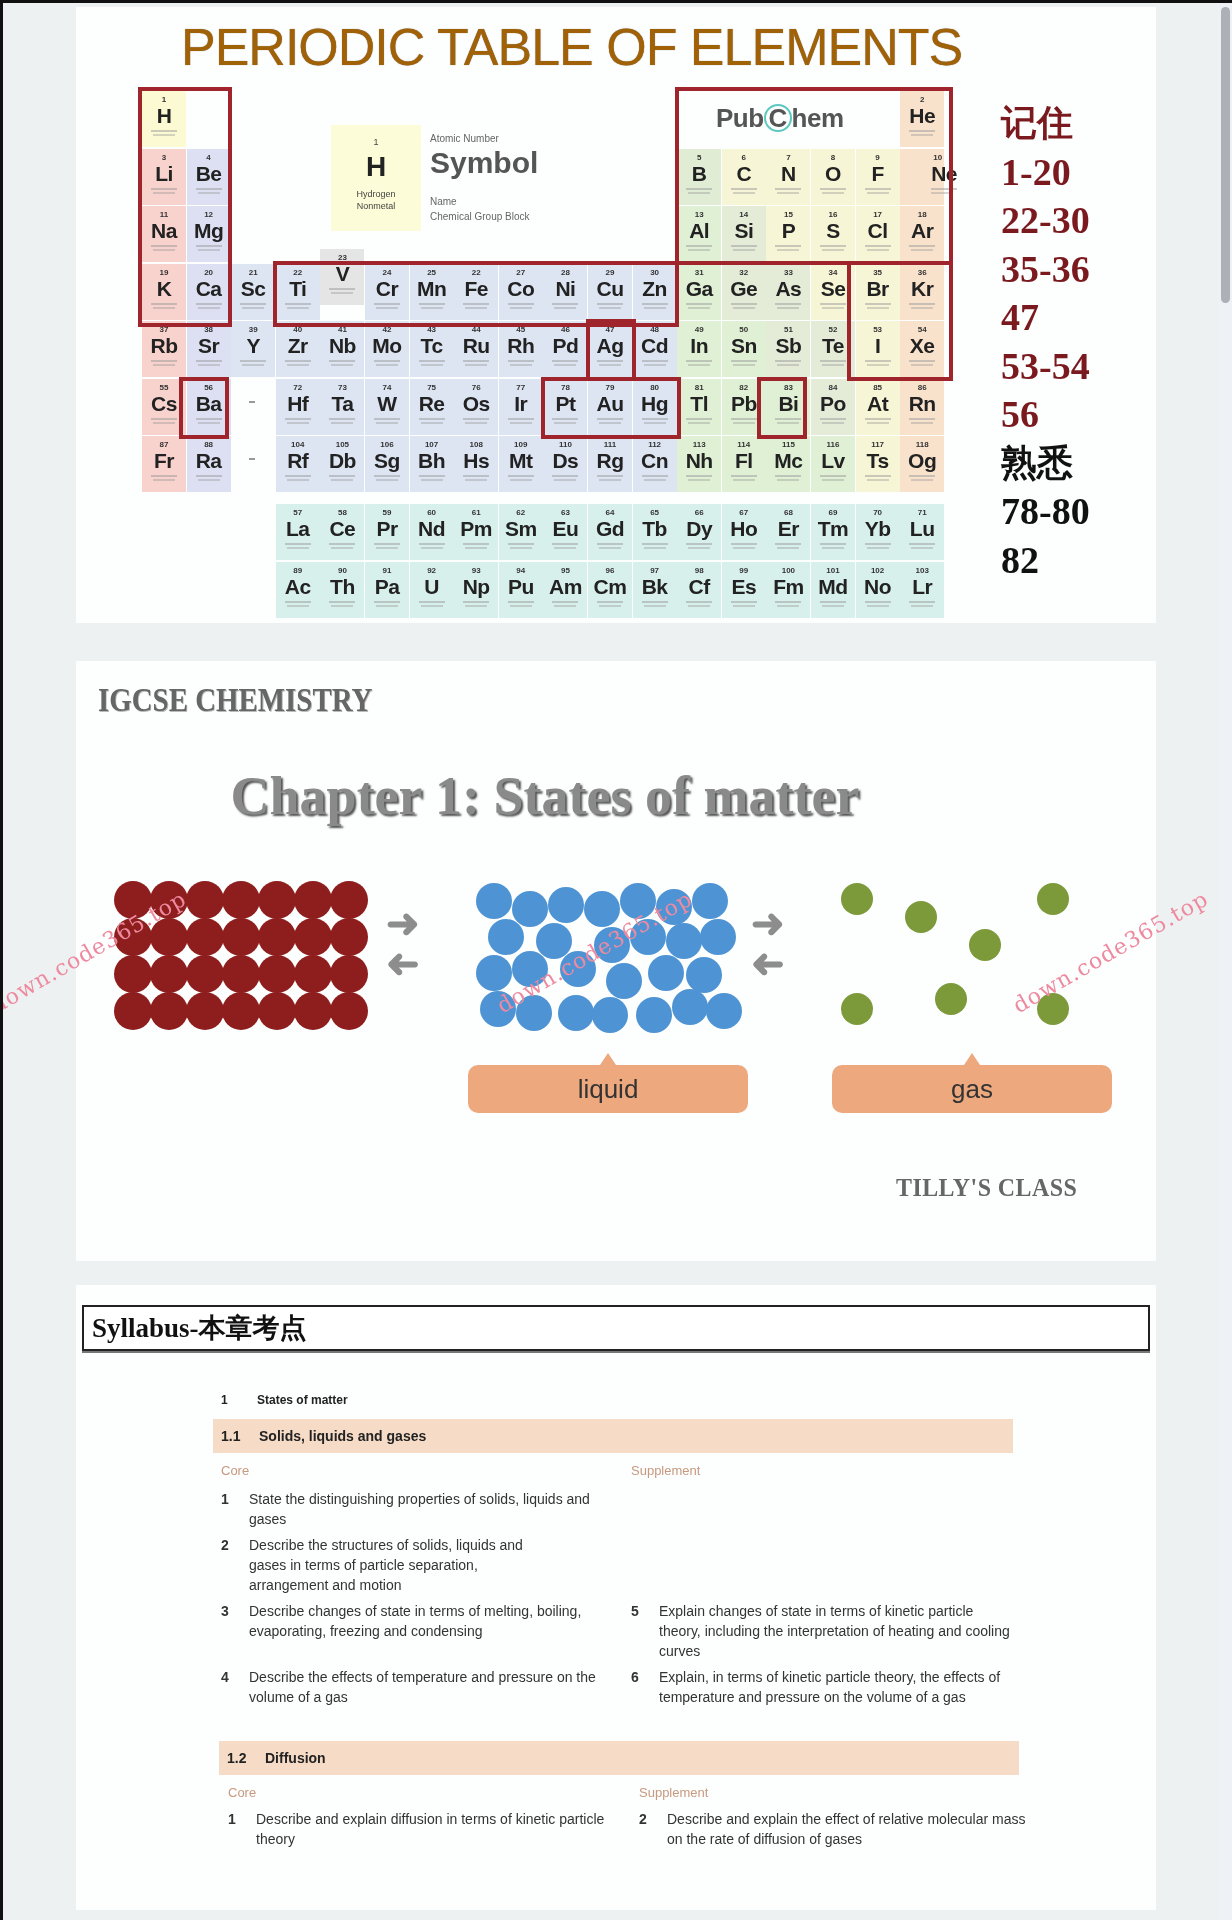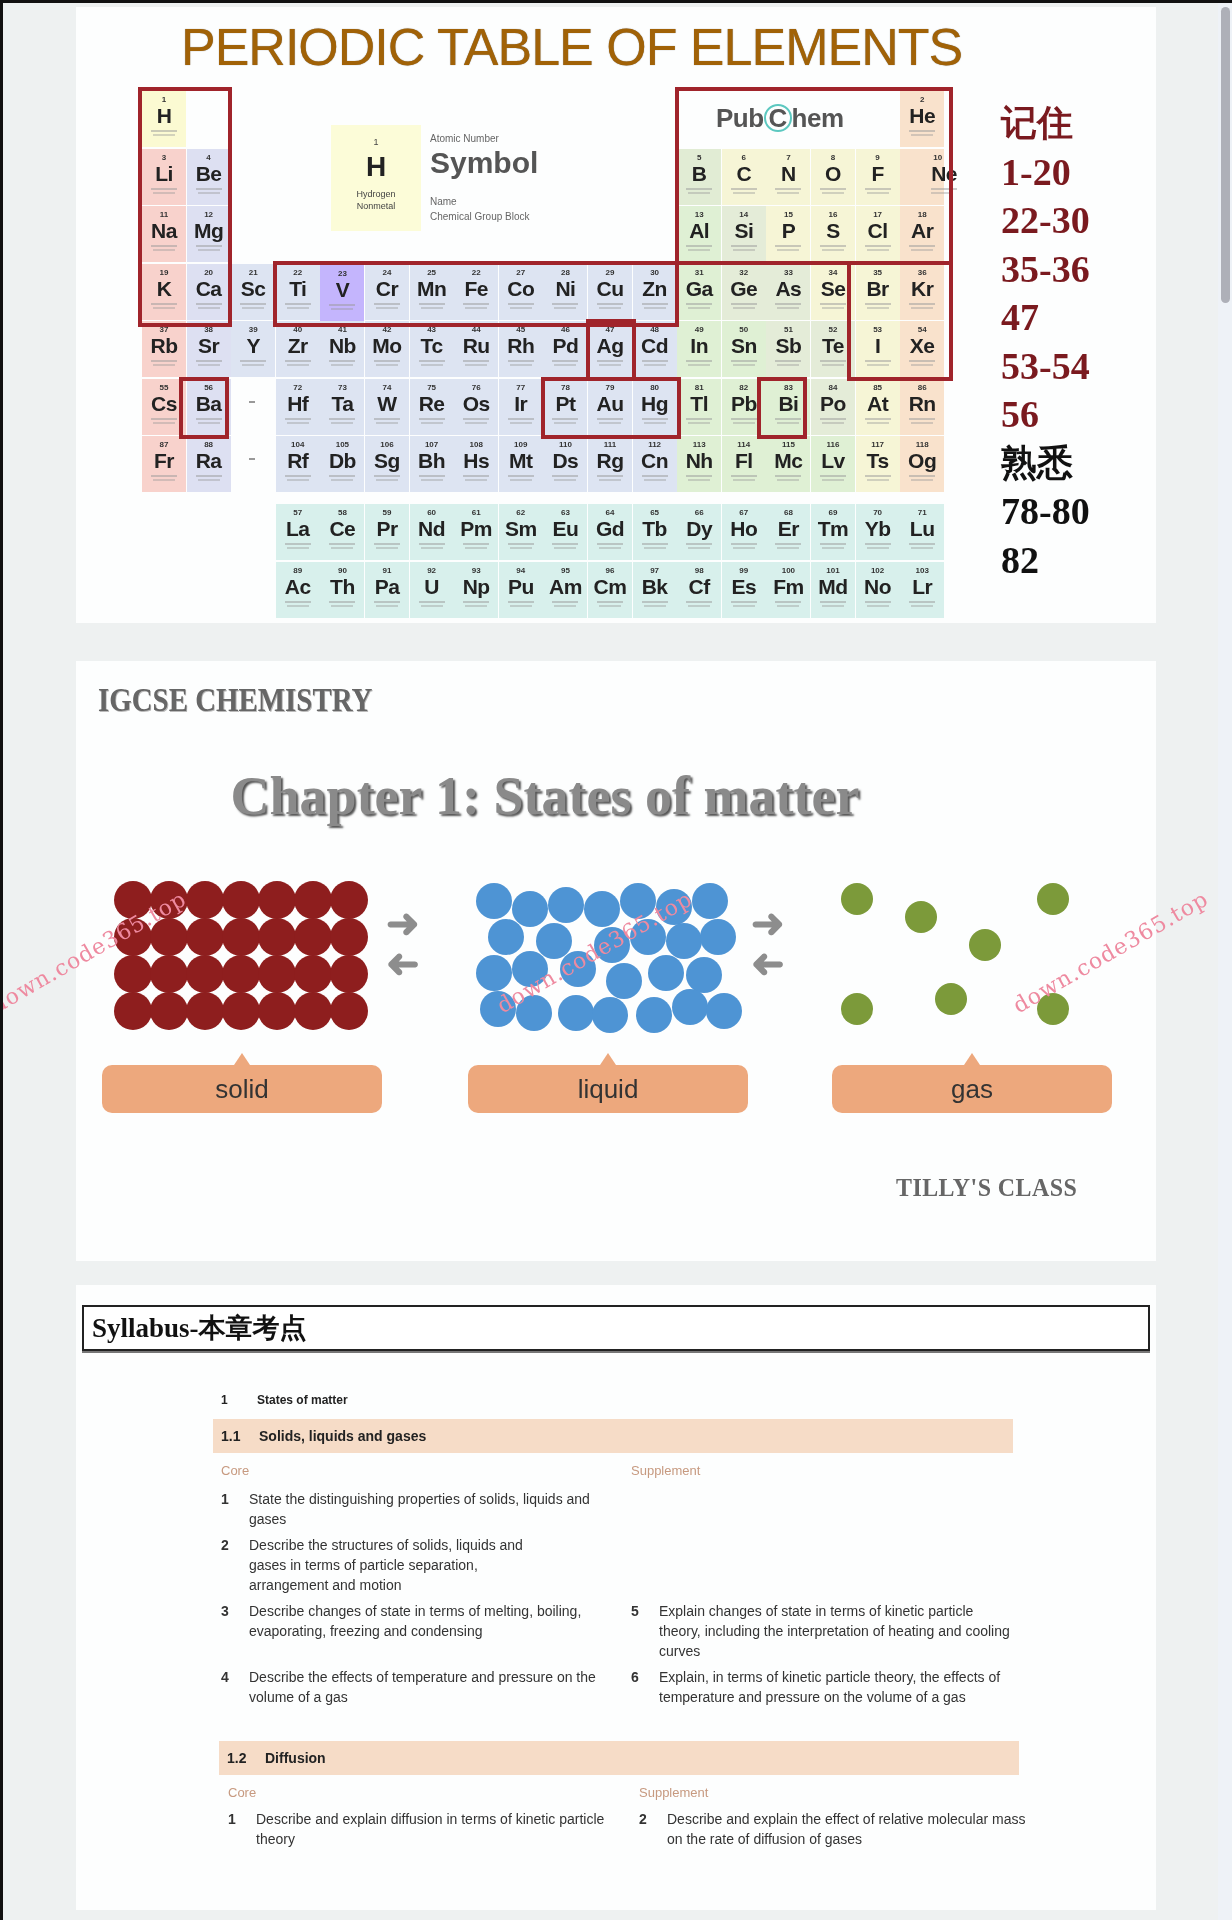--- a/index.html
+++ b/index.html
@@ -256,21 +256,21 @@
         <span class="sym">Sc</span>
         <span class="nm"></span>
         <span class="nm2"></span>
       </div>
       <div class="cell" style="left: 199.8px; top: 256.5px; background: rgb(221, 228, 242);">
         <span class="num">22</span>
         <span class="sym">Ti</span>
         <span class="nm"></span>
         <span class="nm2"></span>
       </div>
-      <div class="cell" style="left: 244.4px; top: 258px; background: #c4b5fd;">
+      <div class="cell" style="left: 244.4px; top: 242px; background: #e5e5e5;">
         <span class="num">23</span>
         <span class="sym">V</span>
         <span class="nm"></span>
         <span class="nm2"></span>
       </div>
       <div class="cell" style="left: 289px; top: 256.5px; background: rgb(221, 228, 242);">
         <span class="num">24</span>
         <span class="sym">Cr</span>
         <span class="nm"></span>
         <span class="nm2"></span>
@@ -953,21 +953,20 @@
       <div class="p gas-p" style="left: 10px; top: 114px; background: rgb(124, 154, 58);"></div>
       <div class="p gas-p" style="left: 104px; top: 104px; background: rgb(124, 154, 58);"></div>
       <div class="p gas-p" style="left: 206px; top: 114px; background: rgb(124, 154, 58);"></div>
     </div>
 
   <div class="arrow" style="left:310px;top:242px;">➜</div>
   <div class="arrow" style="left:310px;top:282px;transform:scaleX(-1);">➜</div>
   <div class="arrow" style="left:675px;top:242px;">➜</div>
   <div class="arrow" style="left:675px;top:282px;transform:scaleX(-1);">➜</div>
 
-  <div class="state-label" style="left:26px;top:404px;">solid</div>
   <div class="state-label" style="left:756px;top:404px;">gas</div>
   <div class="state-label" style="left:392px;top:404px;">liquid</div>
 
   <div class="tilly">TILLY'S CLASS</div>
 </div>
 
 <div class="watermark" style="left:-4px;top:990px;">down.code365.top</div>
 <div class="watermark" style="left:502px;top:990px;">down.code365.top</div>
 <div class="watermark" style="left:1018px;top:990px;">down.code365.top</div>
 

